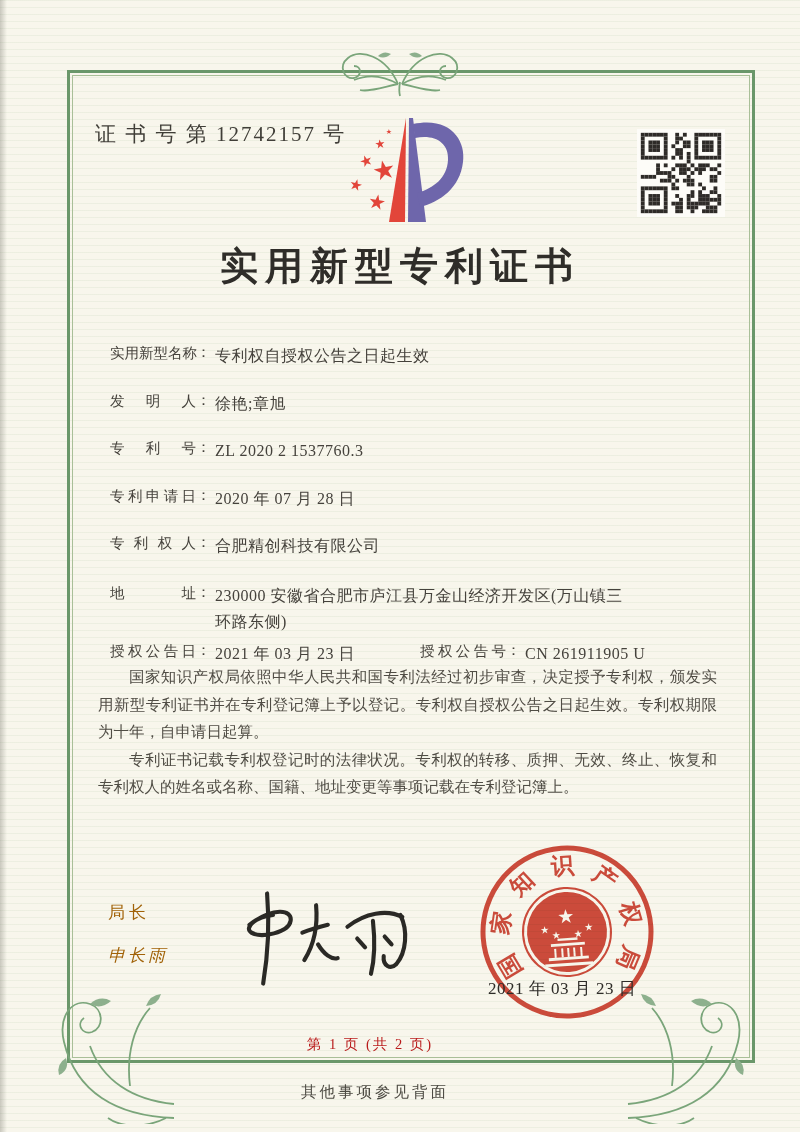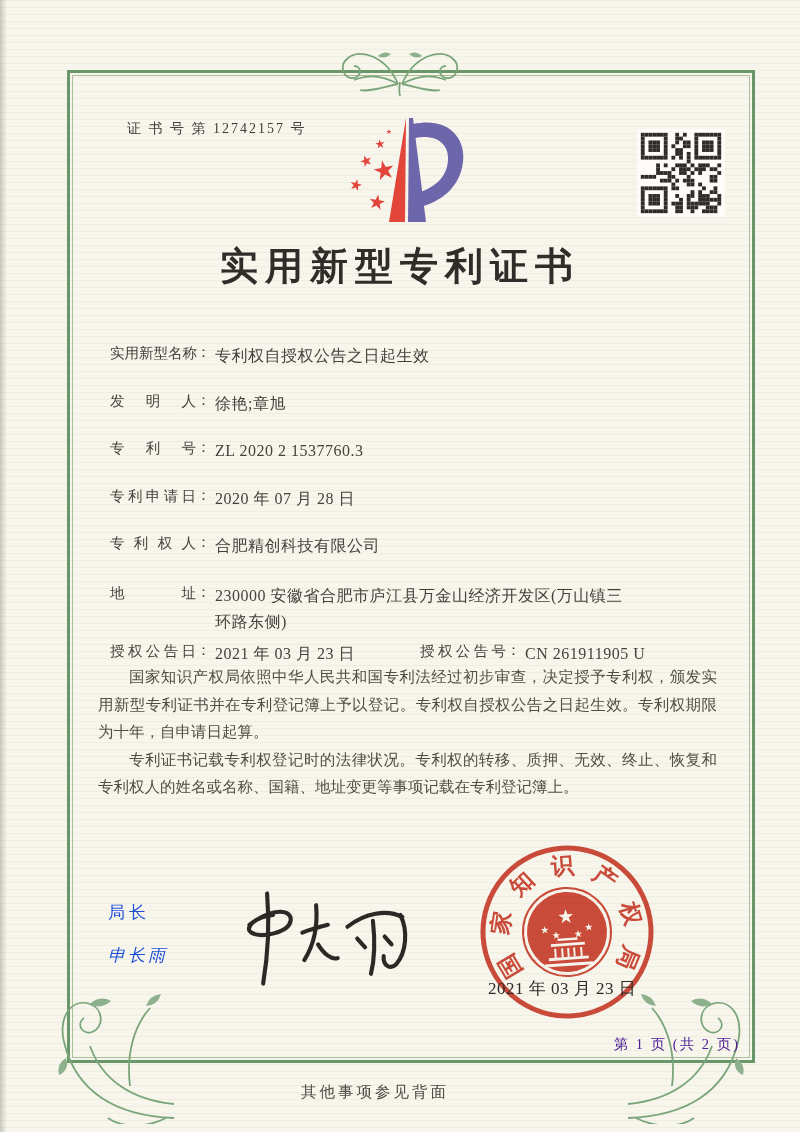--- a/index.html
+++ b/index.html
@@ -16,51 +16,51 @@
   .texture{position:absolute;inset:0;pointer-events:none;
     background:repeating-linear-gradient(180deg, rgba(135,172,125,0.10) 0 1px, transparent 1px 7px);}
   .scan-edge{position:absolute;left:0;top:0;bottom:0;width:7px;
     background:linear-gradient(90deg, rgba(80,80,70,0.28), rgba(80,80,70,0.0));}
   
   .frame{position:absolute;left:67px;top:70px;width:688px;height:993px;
     border:3px solid var(--border_green);}
   .frame-inner{position:absolute;inset:2px;border:1px solid var(--border_green_light);}
   .abs{position:absolute;}
   
-  .cert-no{left:95px;top:120px;font-size:14px;letter-spacing:2px;color:#403e38;margin-left:32px;}
+  .cert-no{left:95px;top:120px;font-size:21px;letter-spacing:2px;color:#403e38;}
   .doc-title{left:0;top:241px;width:800px;text-align:center;font-size:38px;font-weight:700;
     letter-spacing:7px;color:#2f2d29;}
   
   .row{left:110px;display:flex;align-items:flex-start;font-size:16px;color:#45423c;}
   .flabel{display:flex;justify-content:space-between;width:86px;font-size:14.5px;flex:none;padding-top:1px;}
   .colon{flex:none;margin:0 4px 0 0;font-size:15px;}
   .fvalue{letter-spacing:0.5px;line-height:26px;}
   .grant-pair2{position:absolute;left:310px;top:0;display:flex;}
   
   .paras{left:86px;top:663px;width:631px;font-size:15.5px;line-height:27.5px;
     color:#504d45;text-align:justify;}
   .paras p{text-indent:2em;margin-left:12px;}
   
-  .signer{left:108px;top:901px;font-size:17px;color:#1d4ed8;}
+  .signer{left:108px;top:901px;font-size:17px;color:#a16207;}
   .signer .s-title{letter-spacing:4px;}
   .signer .s-name{letter-spacing:3px;margin-top:20px;font-style:italic;}
   .signature-svg{left:222px;top:886px;width:196px;height:106px;}
   .signature-svg path{stroke:#2a2925;stroke-width:4.2;fill:none;stroke-linecap:round;stroke-linejoin:round;}
   
   .seal-svg{left:477px;top:842px;width:180px;height:180px;mix-blend-mode:multiply;opacity:.9;
     transform:rotate(-4deg);}
   .seal-line{stroke:var(--seal_red);fill:none;}
   .seal-fill{fill:var(--seal_red);}
   .seal-char{fill:var(--seal_red);font-size:23px;font-weight:700;text-anchor:middle;
     dominant-baseline:middle;font-family:"Liberation Serif","DejaVu Serif",serif;}
   .emblem-white{fill:#ffffff;}
   .seal-date{left:478px;top:977px;width:168px;text-align:center;font-size:17px;
     letter-spacing:0.5px;color:#2e2c28;z-index:5;}
   
-  .page-num{left:0;top:1035px;width:740px;text-align:right;font-size:14.5px;letter-spacing:2px;color:#4c1d95;}
+  .page-num{left:0;top:1035px;width:740px;text-align:center;font-size:14.5px;letter-spacing:2px;color:#b91c1c;}
   .back-note{left:0;top:1082px;width:750px;text-align:center;font-size:15.5px;letter-spacing:3px;color:#4c4a42;}
   
   .logo-svg{left:330px;top:110px;width:150px;height:122px;}
   .qr{left:637px;top:129px;width:88px;height:88px;background:#fdfcf8;}
   
   .orn{color:var(--border_green);}
   .orn path{stroke:#7aa57a;fill:none;stroke-width:1.8;}
   .orn .leaf{fill:#8db08d;stroke:none;}
   .orn-top{left:320px;top:40px;width:160px;height:58px;}
   .orn-bl{left:46px;top:982px;width:135px;height:142px;}

